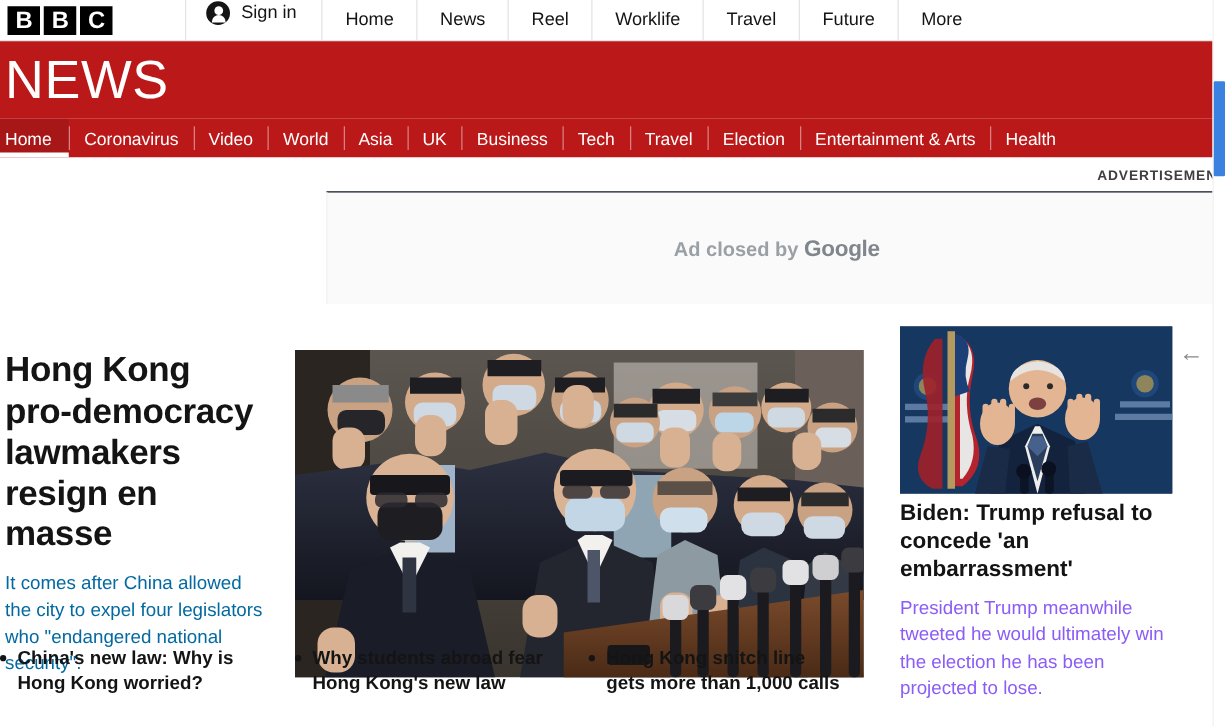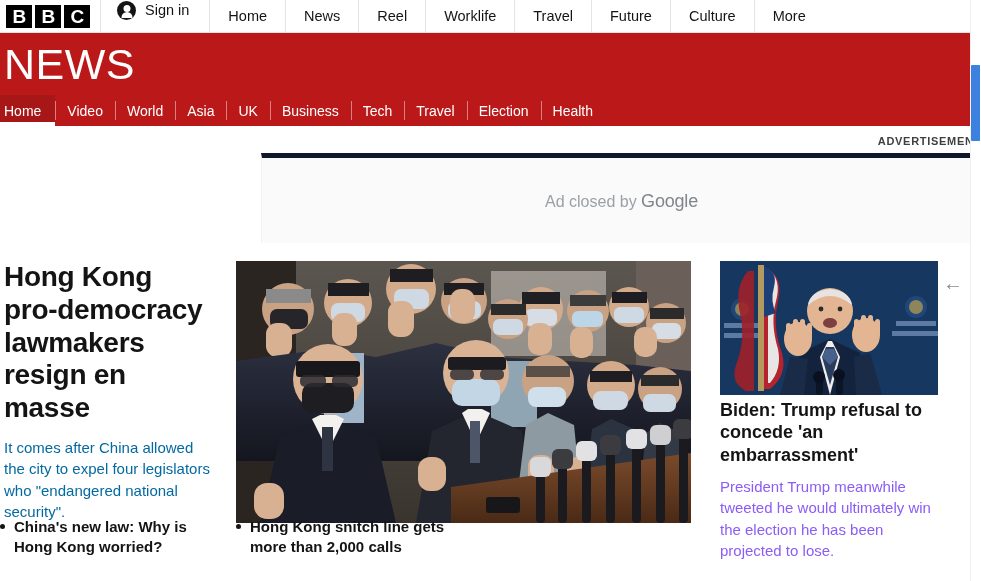--- a/index.html
+++ b/index.html
@@ -41,21 +41,21 @@
     display: flex;
     align-items: center;
     justify-content: center;
     padding: 0 18px;
     font-size: 14.5px;
     color: #141414;
     border-left: 1px solid #e4e4e4;
     white-space: nowrap;
     height: 100%;
   }
-  .gnav-item.signin { gap: 9px; padding: 0 20px 12px 16px; }
+  .gnav-item.signin { gap: 9px; padding: 0 20px 12px 16px; margin-left: 48px; }
   .signin-avatar {
     width: 19px; height: 19px;
     border-radius: 50%;
     background: #141414;
     position: relative;
     flex: none;
   }
   .signin-avatar::after {
     content: "";
     position: absolute;
@@ -142,42 +142,44 @@
     font-weight: bold;
     letter-spacing: 0.7px;
     color: #3f3f42;
     white-space: nowrap;
   }
   .advert-box {
     position: absolute;
     left: 261px; top: 27px;
     width: 720px; height: 90px;
     background: #fafafa;
-    border-top: 5px solid #0f172a;
+    border-top: 1px solid #0f172a;
     border-left: 1px solid #f4f2f2;
+    font-weight: bold;
   }
   .advert-closed {
     position: absolute;
     left: 50%; top: 50%;
     transform: translate(-50%, -50%);
     font-size: 16px;
     color: #9aa0a6;
     white-space: nowrap;
   }
   .advert-closed .g-logo {
     font-size: 18px;
     color: #80868b;
     letter-spacing: -0.2px;
   }
 
   
   .main {
     display: flex;
     padding: 0 0 0 0;
     position: relative;
+    align-items: center;
   }
   .col-left  { width: 236px; flex: none; padding: 18px 24px 0 4px; }
   .col-mid   { width: 470px; flex: none; padding: 18px 0 0 0; }
   .col-right { width: 240px; flex: none; padding: 18px 0 0 14px; }
 
   .lead-headline {
     font-size: 28px;
     line-height: 1.17;
     font-weight: bold;
     color: #141414;
@@ -311,38 +313,39 @@
   <a class="gnav-item signin">
     <span class="signin-avatar"></span>
     <span>Sign in</span>
   </a>
   <a class="gnav-item">Home</a>
   <a class="gnav-item">News</a>
   <a class="gnav-item">Reel</a>
   <a class="gnav-item">Worklife</a>
   <a class="gnav-item">Travel</a>
   <a class="gnav-item">Future</a>
-  <a class="gnav-item">Culture</a>
   <a class="gnav-item">More</a>
 </div>
 
 <div class="masthead">
   <span class="masthead-title">NEWS</span>
 </div>
 
 <div class="section-nav">
   <a class="snav-item active">Home</a>
+  <a class="snav-item">Coronavirus</a>
   <a class="snav-item">Video</a>
   <a class="snav-item">World</a>
   <a class="snav-item">Asia</a>
   <a class="snav-item">UK</a>
   <a class="snav-item">Business</a>
   <a class="snav-item">Tech</a>
   <a class="snav-item">Travel</a>
   <a class="snav-item">Election</a>
+  <a class="snav-item">Entertainment &amp; Arts</a>
   <a class="snav-item">Health</a>
 </div>
 
 <div class="advert-wrap">
   <div class="advert-label">ADVERTISEMENT</div>
   <div class="advert-box">
     <div class="advert-closed">
       <span>Ad closed by </span><span class="g-logo">Google</span>
     </div>
   </div>
@@ -546,21 +549,27 @@
   <div class="bullets">
     <div class="bullet-col">
       <a class="bullet-item">
         <span class="bullet-dot"></span>
         <span>China's new law: Why is Hong Kong worried?</span>
       </a>
     </div>
     <div class="bullet-col">
       <a class="bullet-item">
         <span class="bullet-dot"></span>
-        <span>Hong Kong snitch line gets more than 2,000 calls</span>
+        <span>Why students abroad fear Hong Kong's new law</span>
+      </a>
+    </div>
+    <div class="bullet-col">
+      <a class="bullet-item">
+        <span class="bullet-dot"></span>
+        <span>Hong Kong snitch line gets more than 1,000 calls</span>
       </a>
     </div>
   </div>
 
   <div class="carousel-arrow">←</div>
 </div>
 
 <div class="scroll-track">
   <div class="scroll-thumb"></div>
 </div>

